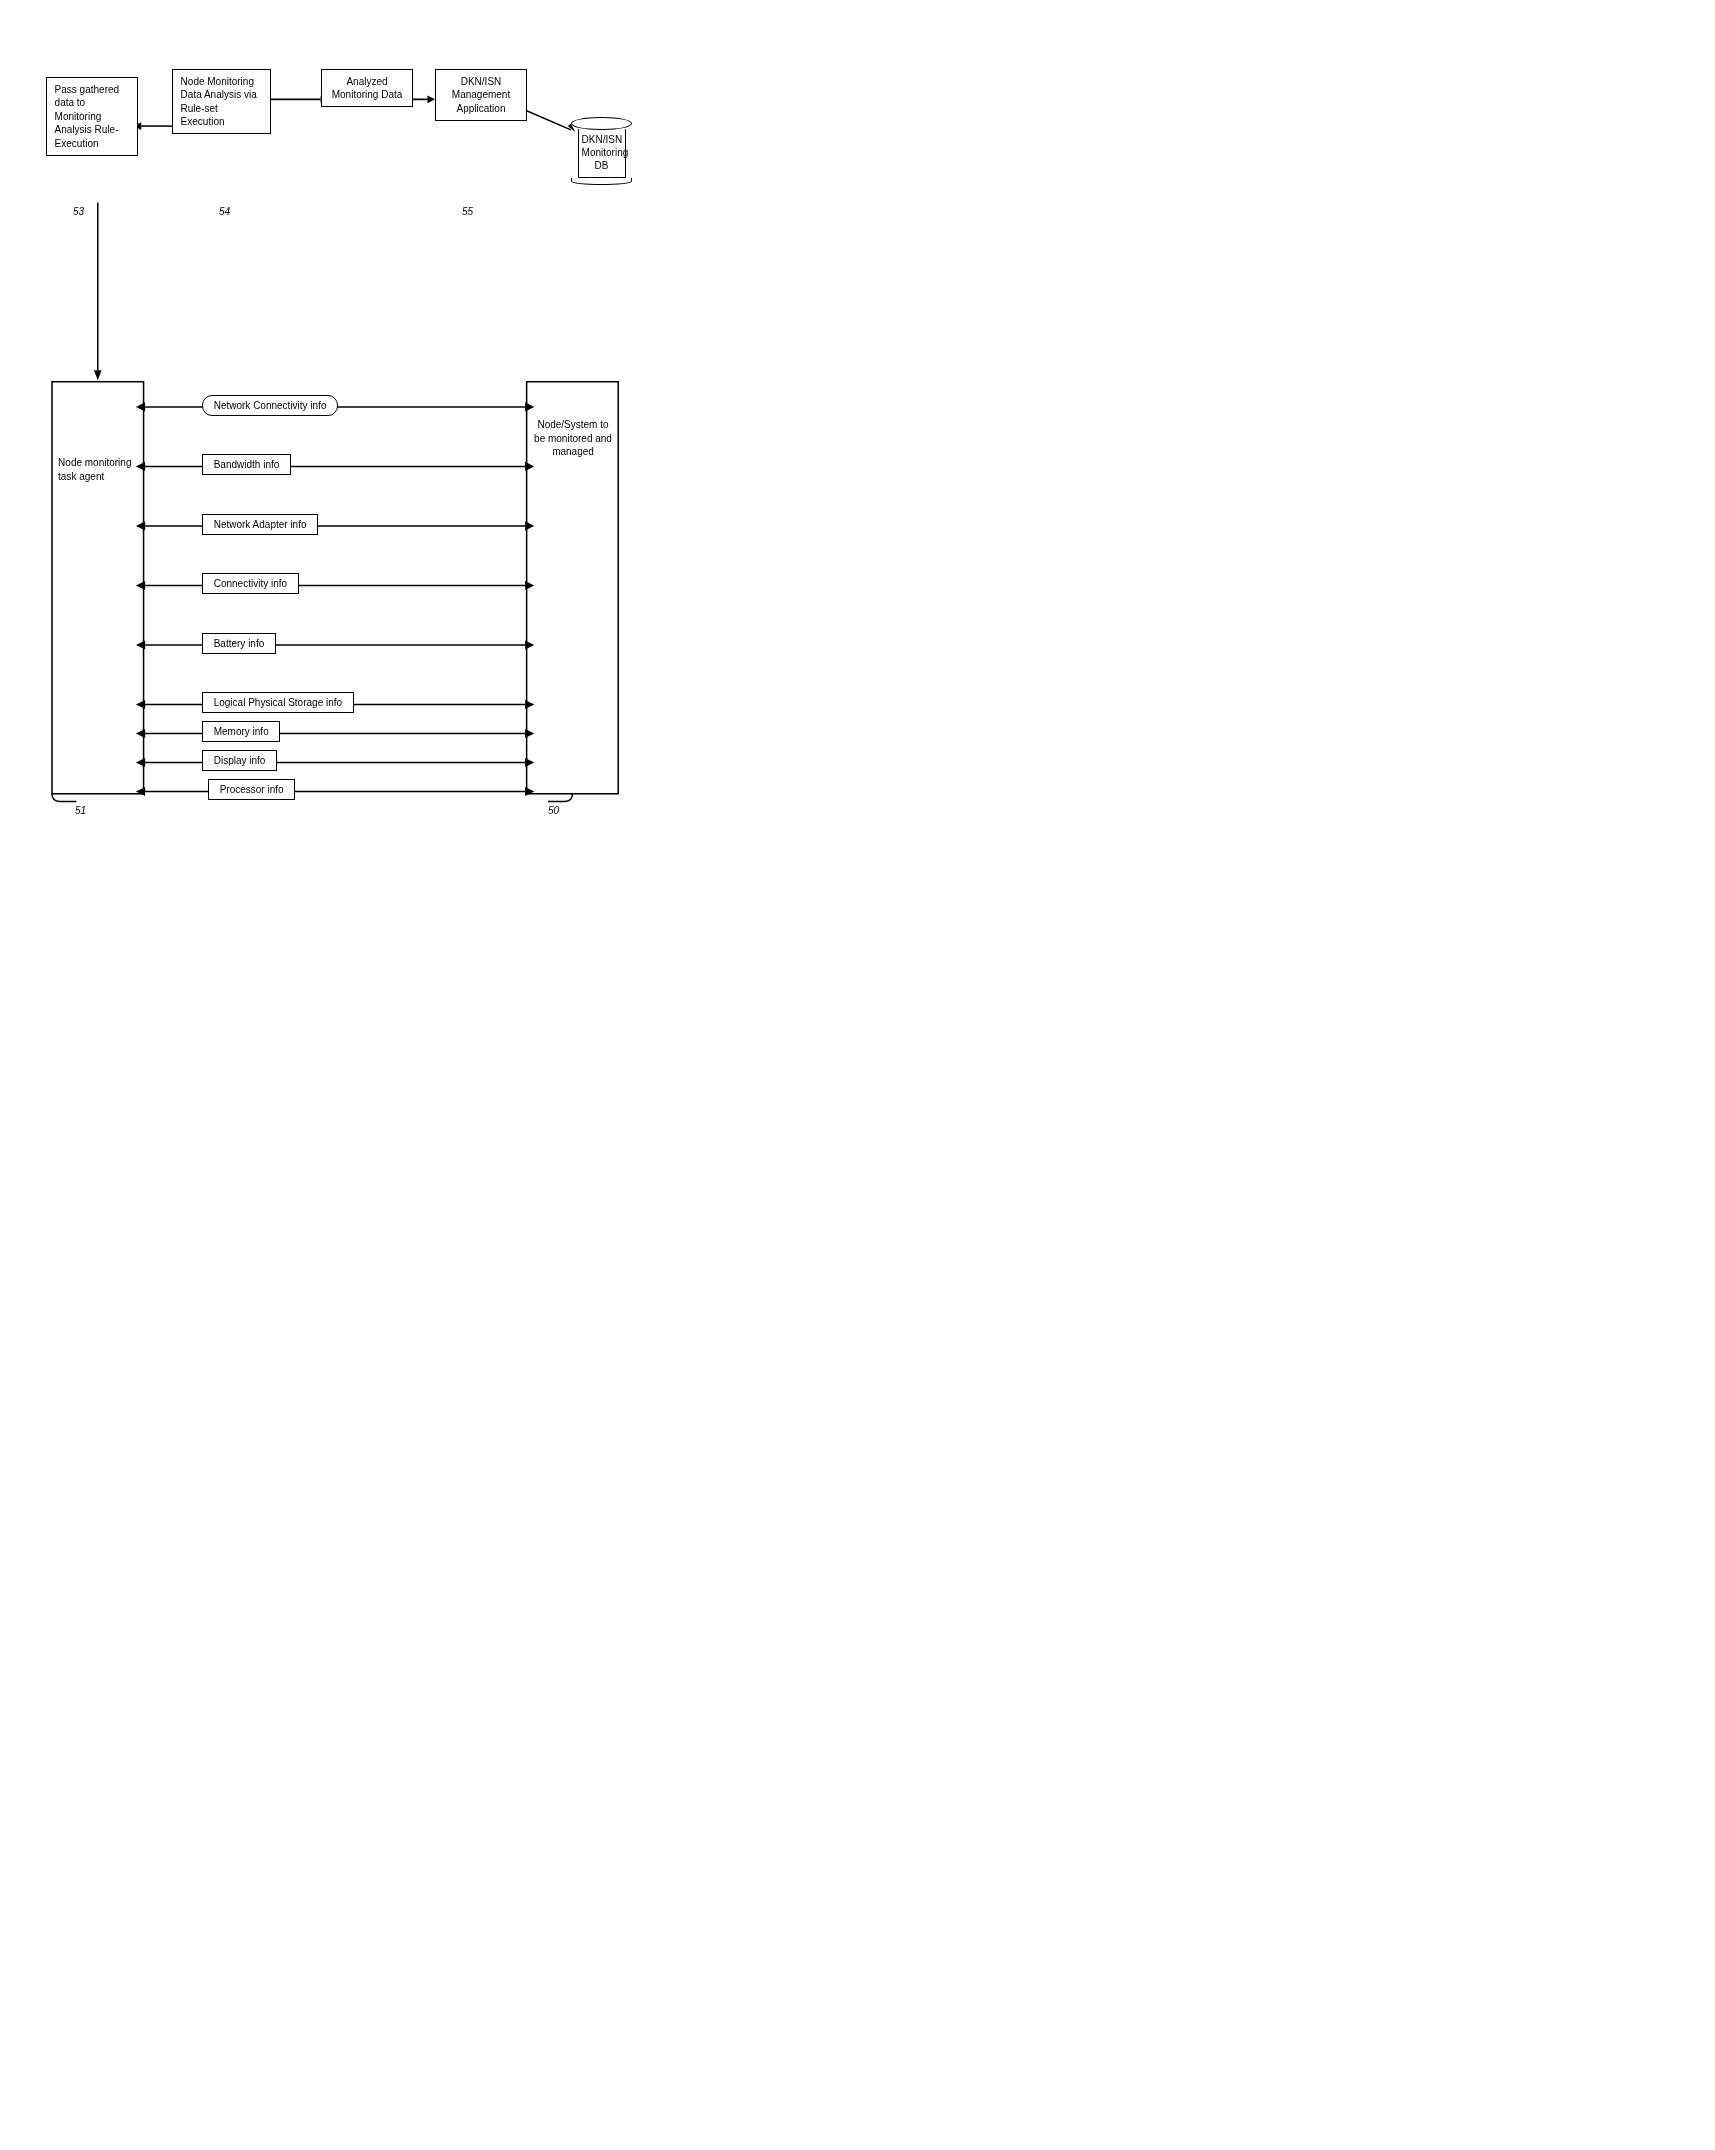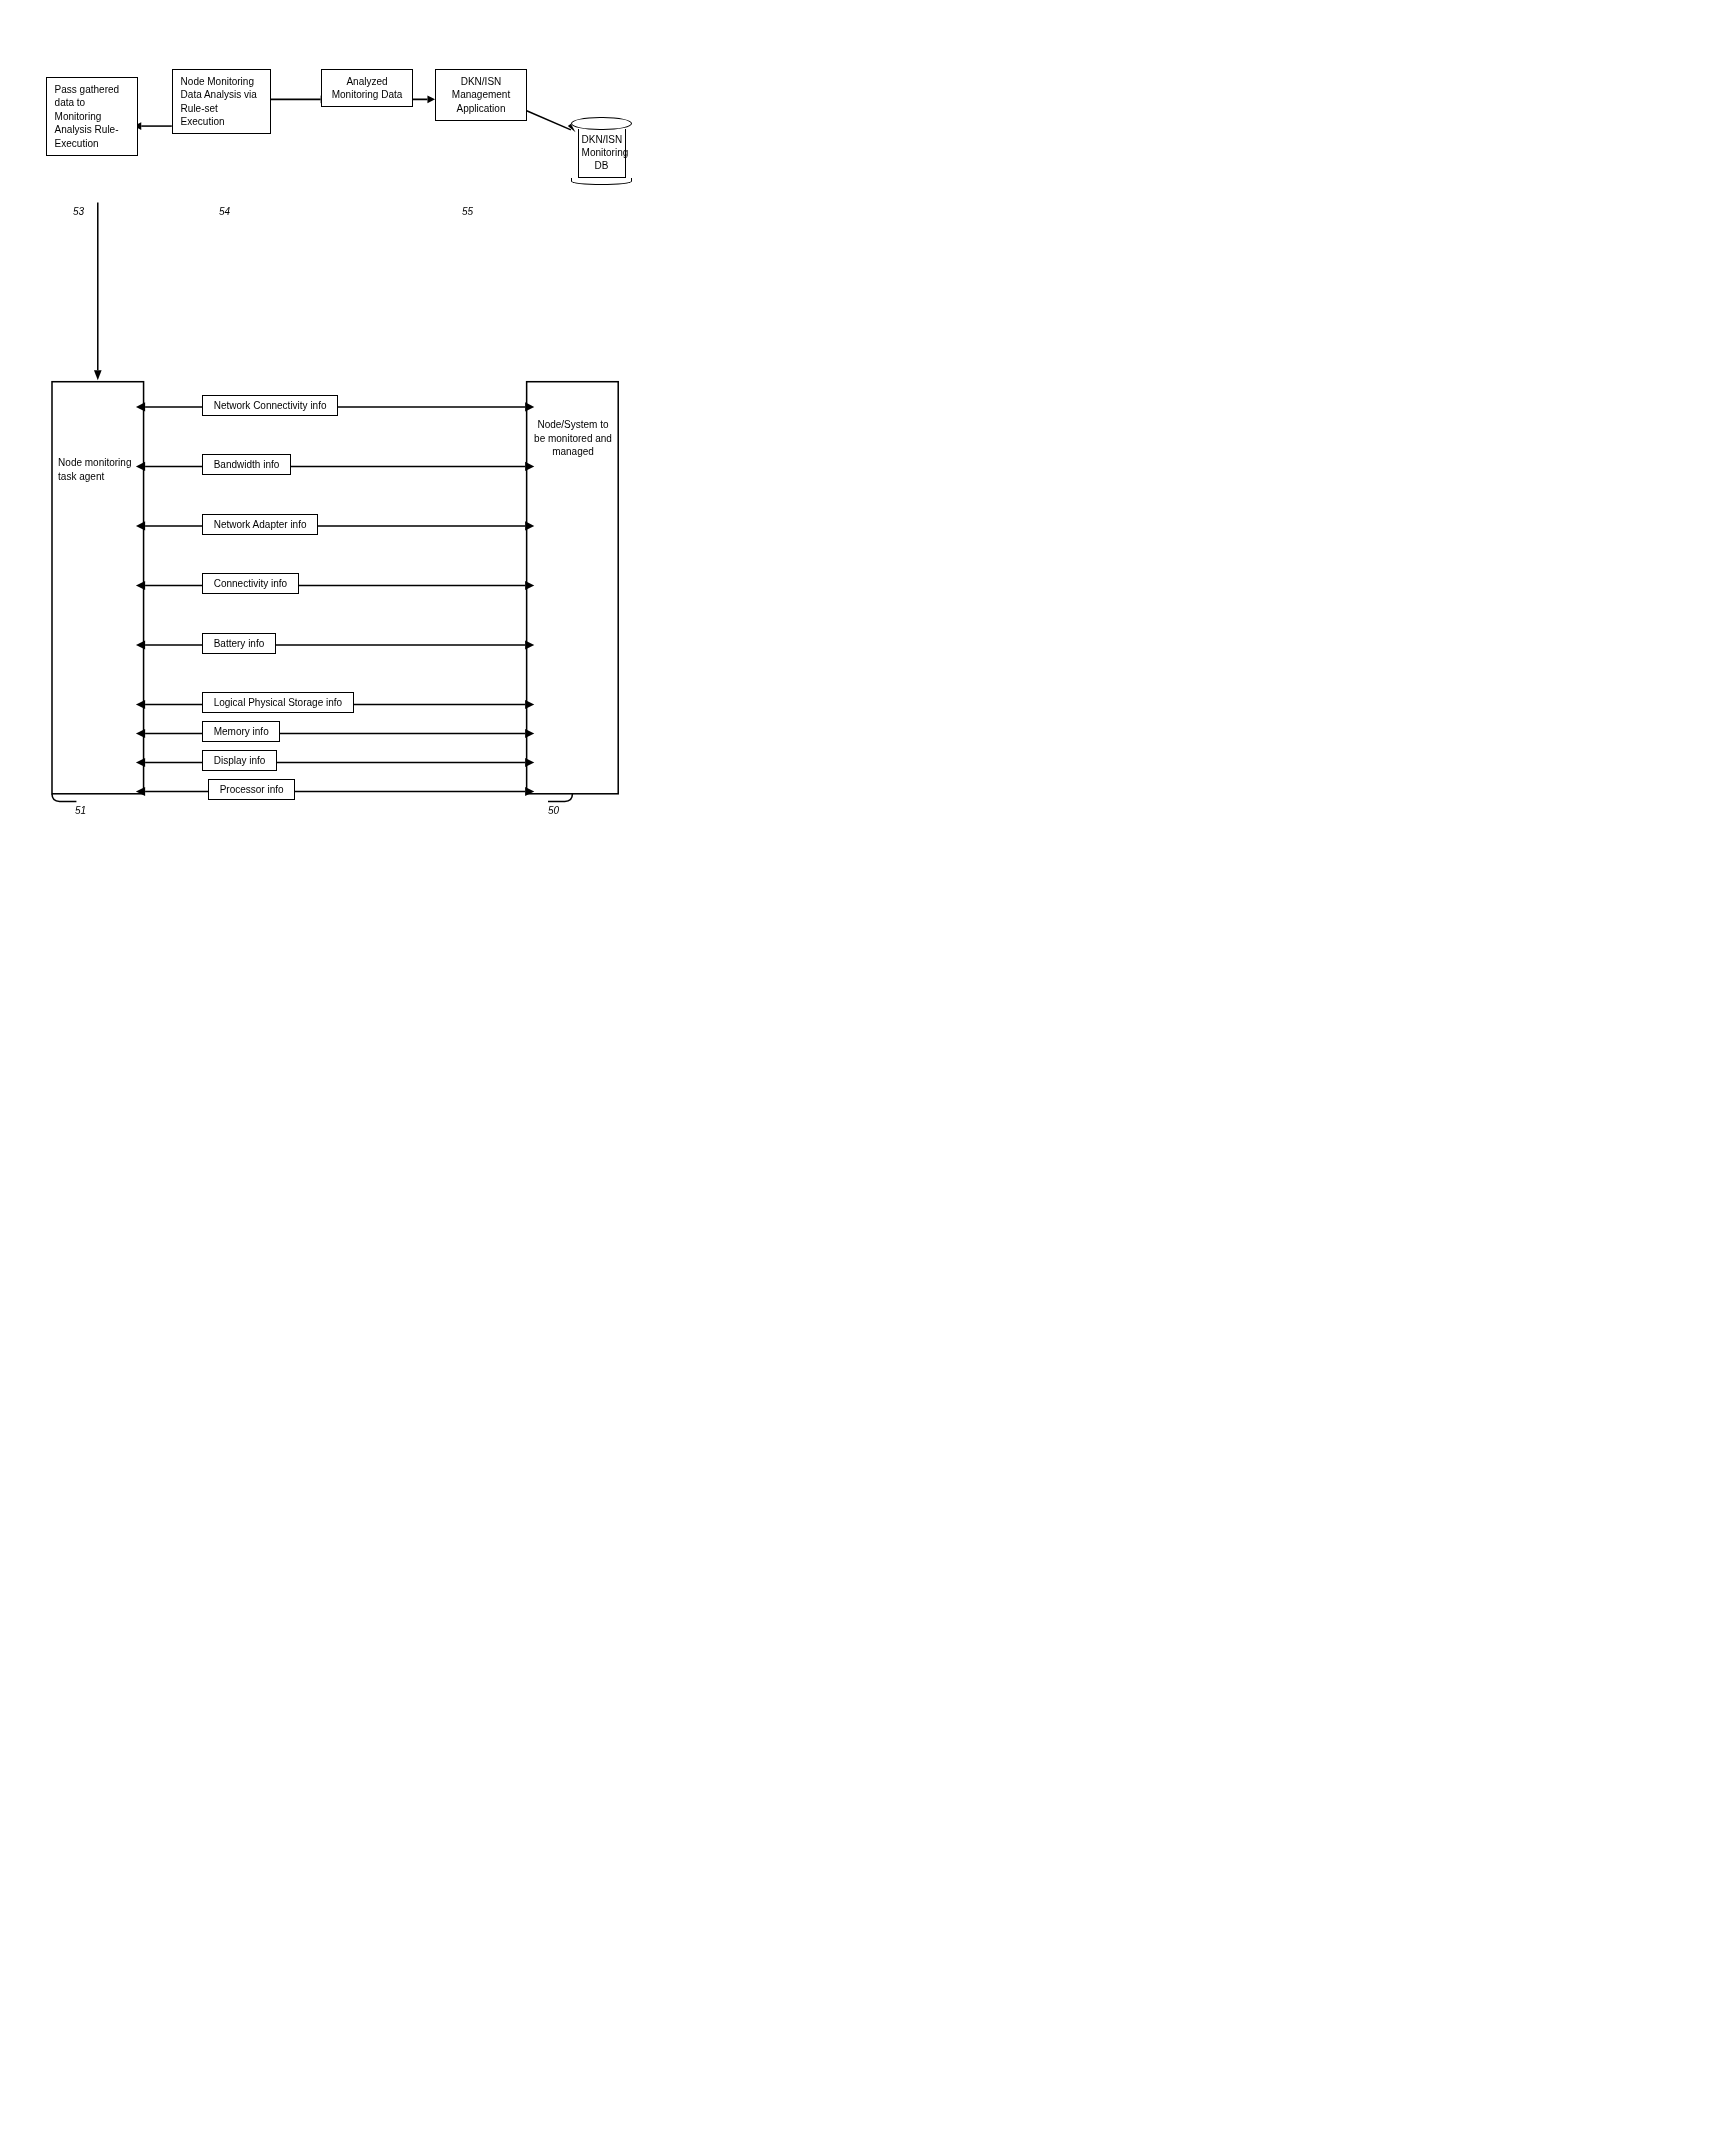--- a/index.html
+++ b/index.html
@@ -215,21 +215,21 @@
     <span>Node/System
 to be
 monitored and
 managed</span>
   </div>
 
   <div class="ref-label" style="left:525px; top:782px;">
     <span>50</span>
   </div>
 
-  <div class="info-label-box" style="position:absolute; left:179px; top:372px;">
+  <div class="info-label-box" style="position:absolute; left:179px; top:372px;border-radius:10px;">
     <span>Network Connectivity info</span>
   </div>
 
   <div class="info-label-box" style="position:absolute; left:179px; top:431px;">
     <span>Bandwidth info</span>
   </div>
 
   <div class="info-label-box" style="position:absolute; left:179px; top:491px;">
     <span>Network Adapter info</span>
   </div>

